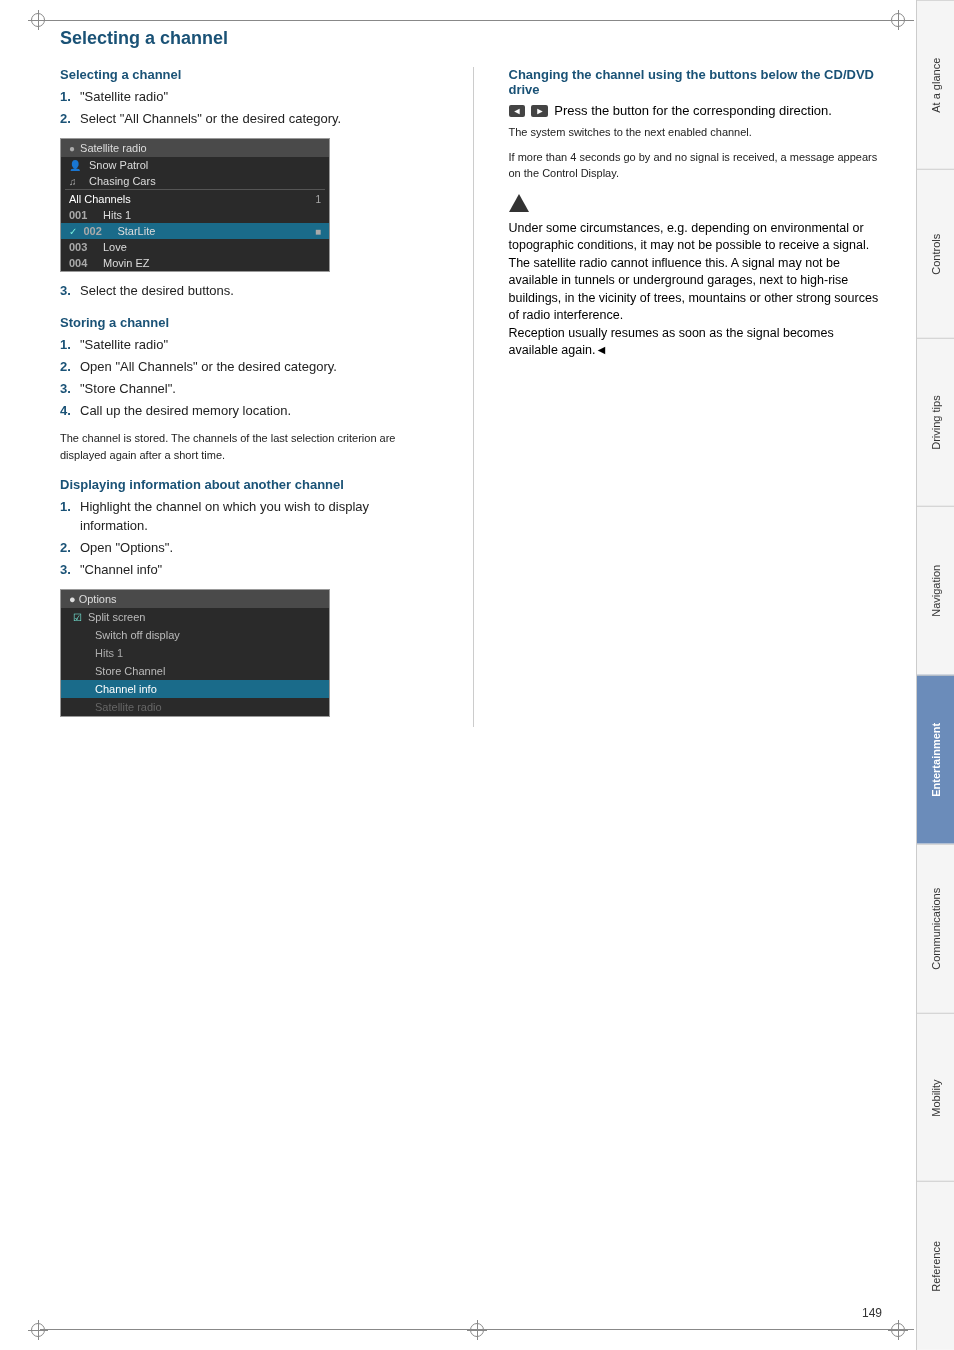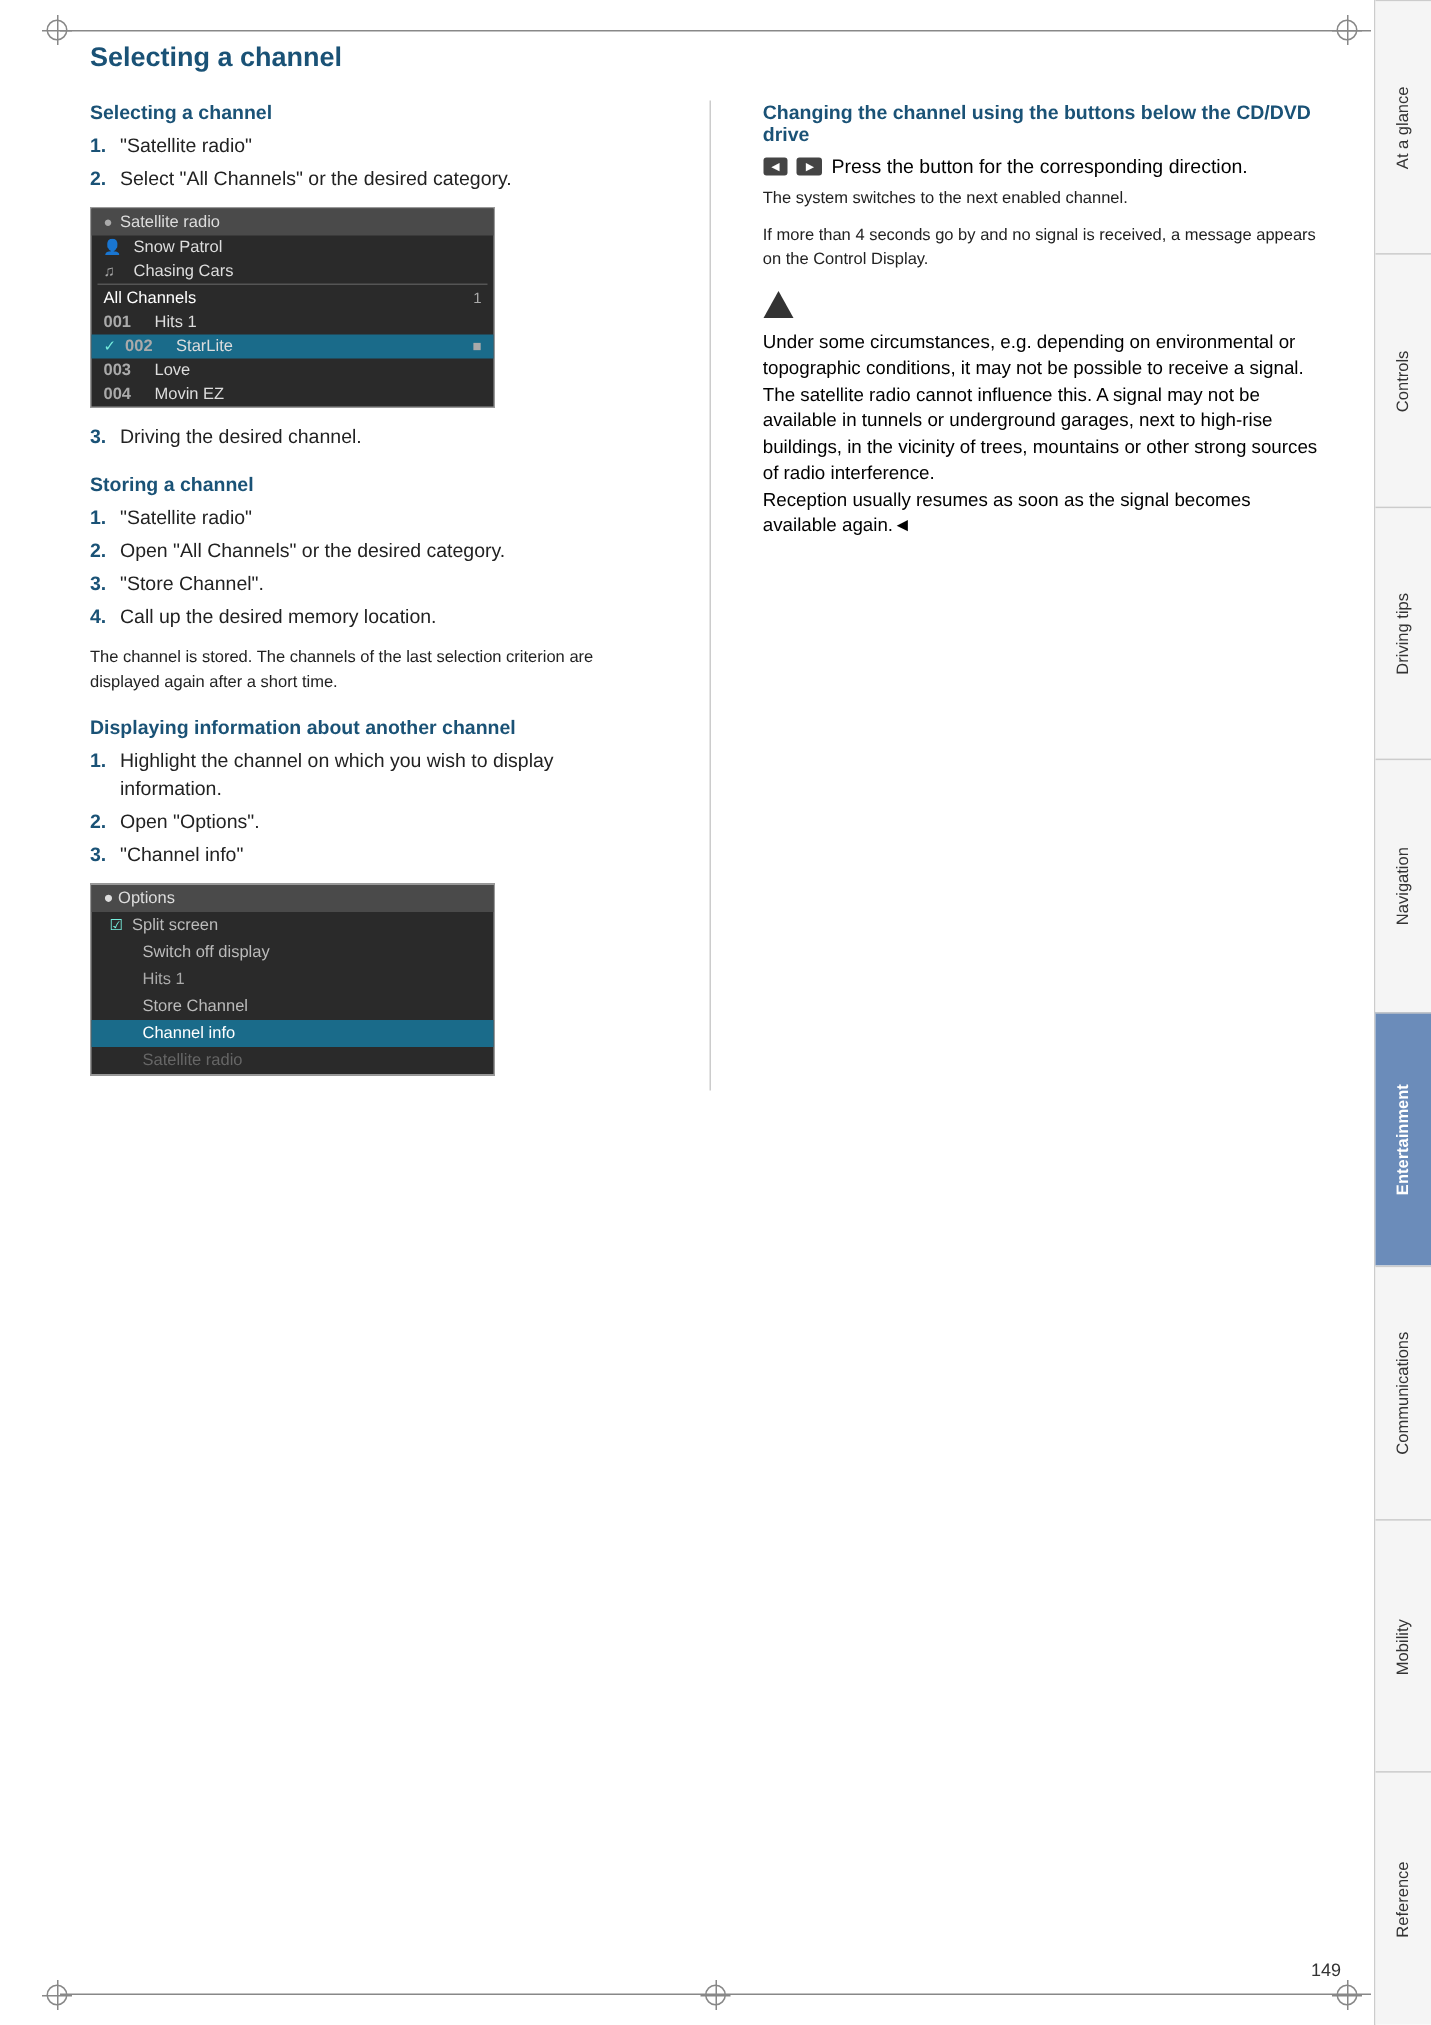--- a/index.html
+++ b/index.html
@@ -304,21 +304,21 @@
       left: 40px;
       right: 40px;
       height: 1px;
       background: #888;
     }
 
     
     .page-number {
       position: absolute;
       bottom: 30px;
-      right: 60px;
+      right: 72px;
       font-size: 12px;
       color: #333;
     }
 
     
     .footer-text {
       position: absolute;
       bottom: 30px;
       left: 0;
       right: 0;
@@ -432,21 +432,21 @@
 
             <div class="screen-row">
               <span class="row-num">004</span>
               <span class="row-name">Movin EZ</span>
             </div>
           </div>
 
           <ul class="numbered-list">
             <li>
               <span class="num">3.</span>
-              <span class="text">Driving the desired channel.</span>
+              <span class="text">Select the desired buttons.</span>
             </li>
           </ul>
         </div>
 
         <div>
           <div class="subsection-title">Storing a channel</div>
           <ul class="numbered-list">
             <li>
               <span class="num">1.</span>
               <span class="text">"Satellite radio"</span>

